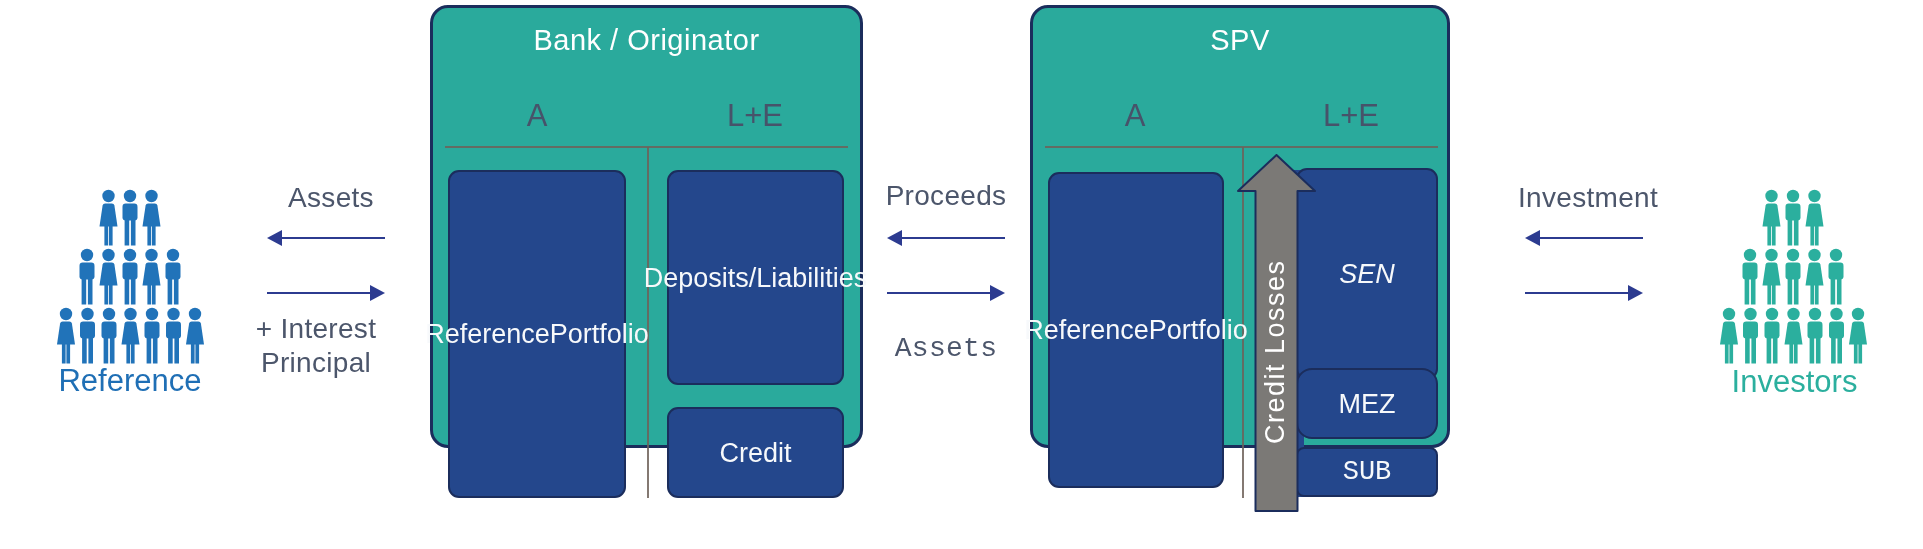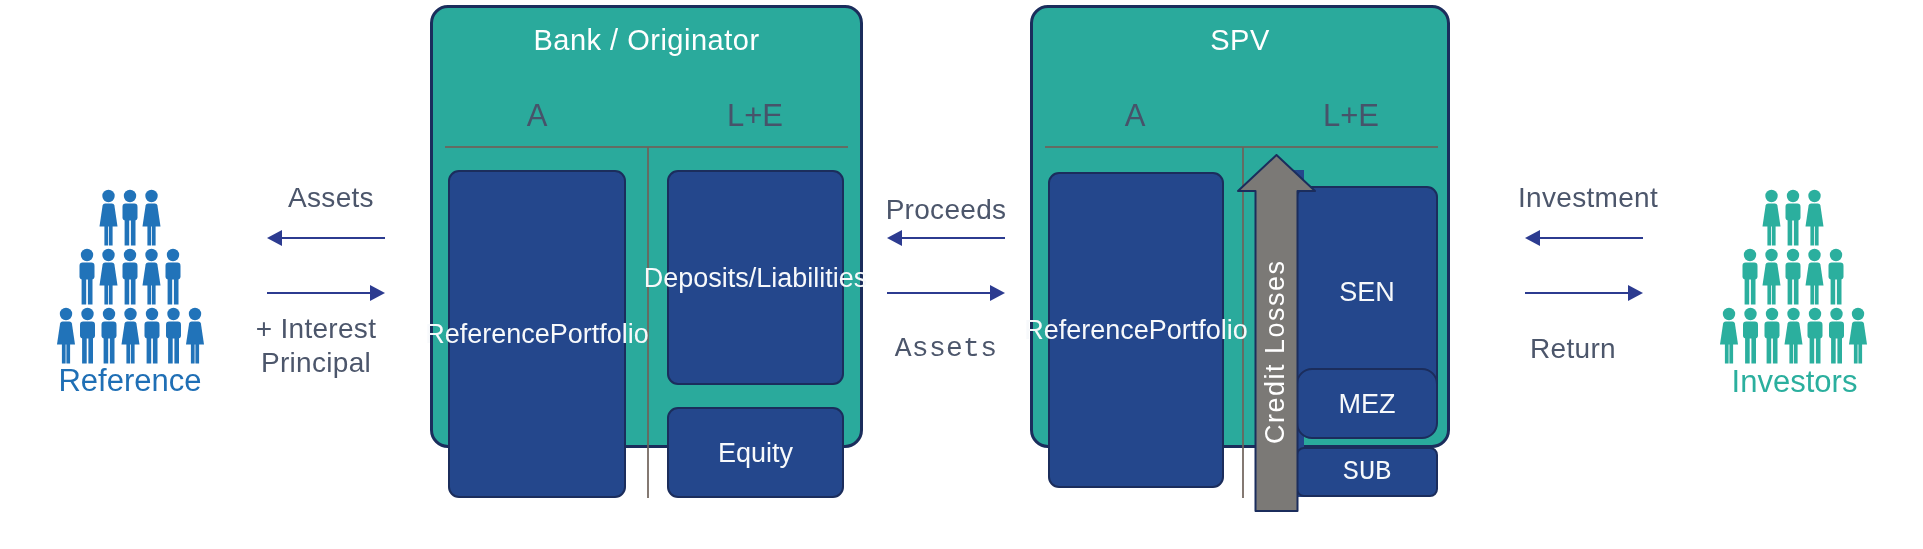--- a/index.html
+++ b/index.html
@@ -128,24 +128,24 @@
 
   <div class="navy-box" style="left:448px; top:170px; width:178px; height:328px;">
     <div>Reference</div>
     <div>Portfolio</div>
   </div>
   <div class="navy-box" style="left:667px; top:170px; width:177px; height:215px;">
     <div>Deposits/</div>
     <div>Liabilities</div>
   </div>
   <div class="navy-box" style="left:667px; top:407px; width:177px; height:91px;">
-    <div>Equity</div>
-  </div>
-
-  <div class="flow-label" style="left:880px; top:193px; width:132px;">Proceeds</div>
+    <div>Credit</div>
+  </div>
+
+  <div class="flow-label" style="left:880px; top:179px; width:132px;">Proceeds</div>
   <div class="flow-arrow to-left" style="left:887px; top:230px; width:118px;">
     <span class="shaft"></span>
     <span class="head"></span>
   </div>
   <div class="flow-arrow to-right" style="left:887px; top:285px; width:118px;">
     <span class="shaft"></span>
     <span class="head"></span>
   </div>
   <div class="flow-label" style="left:880px; top:332px; width:132px;font-family:Liberation Mono, monospace;">Assets</div>
 
@@ -156,21 +156,21 @@
   <div class="col-header" style="left:1291px;">L+E</div>
   <div class="hline" style="left:1045px; top:146px; width:393px;"></div>
   <div class="vline" style="left:1242px; top:147px; height:351px;"></div>
 
   <div class="navy-box" style="left:1048px; top:172px; width:176px; height:316px;">
     <div>Reference</div>
     <div>Portfolio</div>
   </div>
 
   <div class="tranche-strip"></div>
-  <div class="navy-box tranche" style="top:186px; height:212px;">
+  <div class="navy-box tranche" style="top:168px; height:212px;font-style:italic;">
     <div>SEN</div>
   </div>
   <div class="navy-box tranche" style="top:368px; height:71px; border-radius:16px;">
     <div>MEZ</div>
   </div>
   <div class="navy-box tranche" style="top:447px; height:50px; border-radius:8px;font-family:Liberation Mono, monospace;">
     <div>SUB</div>
   </div>
 
   <svg class="cl-arrow" width="79" height="358" viewBox="0 0 79 358">
@@ -180,21 +180,20 @@
 
   <div class="flow-label" style="left:1508px; top:181px; width:160px;">Investment</div>
   <div class="flow-arrow to-left" style="left:1525px; top:230px; width:118px;">
     <span class="shaft"></span>
     <span class="head"></span>
   </div>
   <div class="flow-arrow to-right" style="left:1525px; top:285px; width:118px;">
     <span class="shaft"></span>
     <span class="head"></span>
   </div>
-  <div class="flow-label" style="left:1508px; top:332px; width:130px;">Return</div>
 
   <svg class="crowd" style="left:1717px; top:189px;" viewBox="0 0 152 176" fill="#2BAF9E">
     <use href="#person-f" x="43.5" y="0" width="22" height="58"></use>
     <use href="#person-m" x="65" y="0" width="22" height="58"></use>
     <use href="#person-f" x="86.5" y="0" width="22" height="58"></use>
     <use href="#person-m" x="22" y="59" width="22" height="58"></use>
     <use href="#person-f" x="43.5" y="59" width="22" height="58"></use>
     <use href="#person-m" x="65" y="59" width="22" height="58"></use>
     <use href="#person-f" x="86.5" y="59" width="22" height="58"></use>
     <use href="#person-m" x="108" y="59" width="22" height="58"></use>

